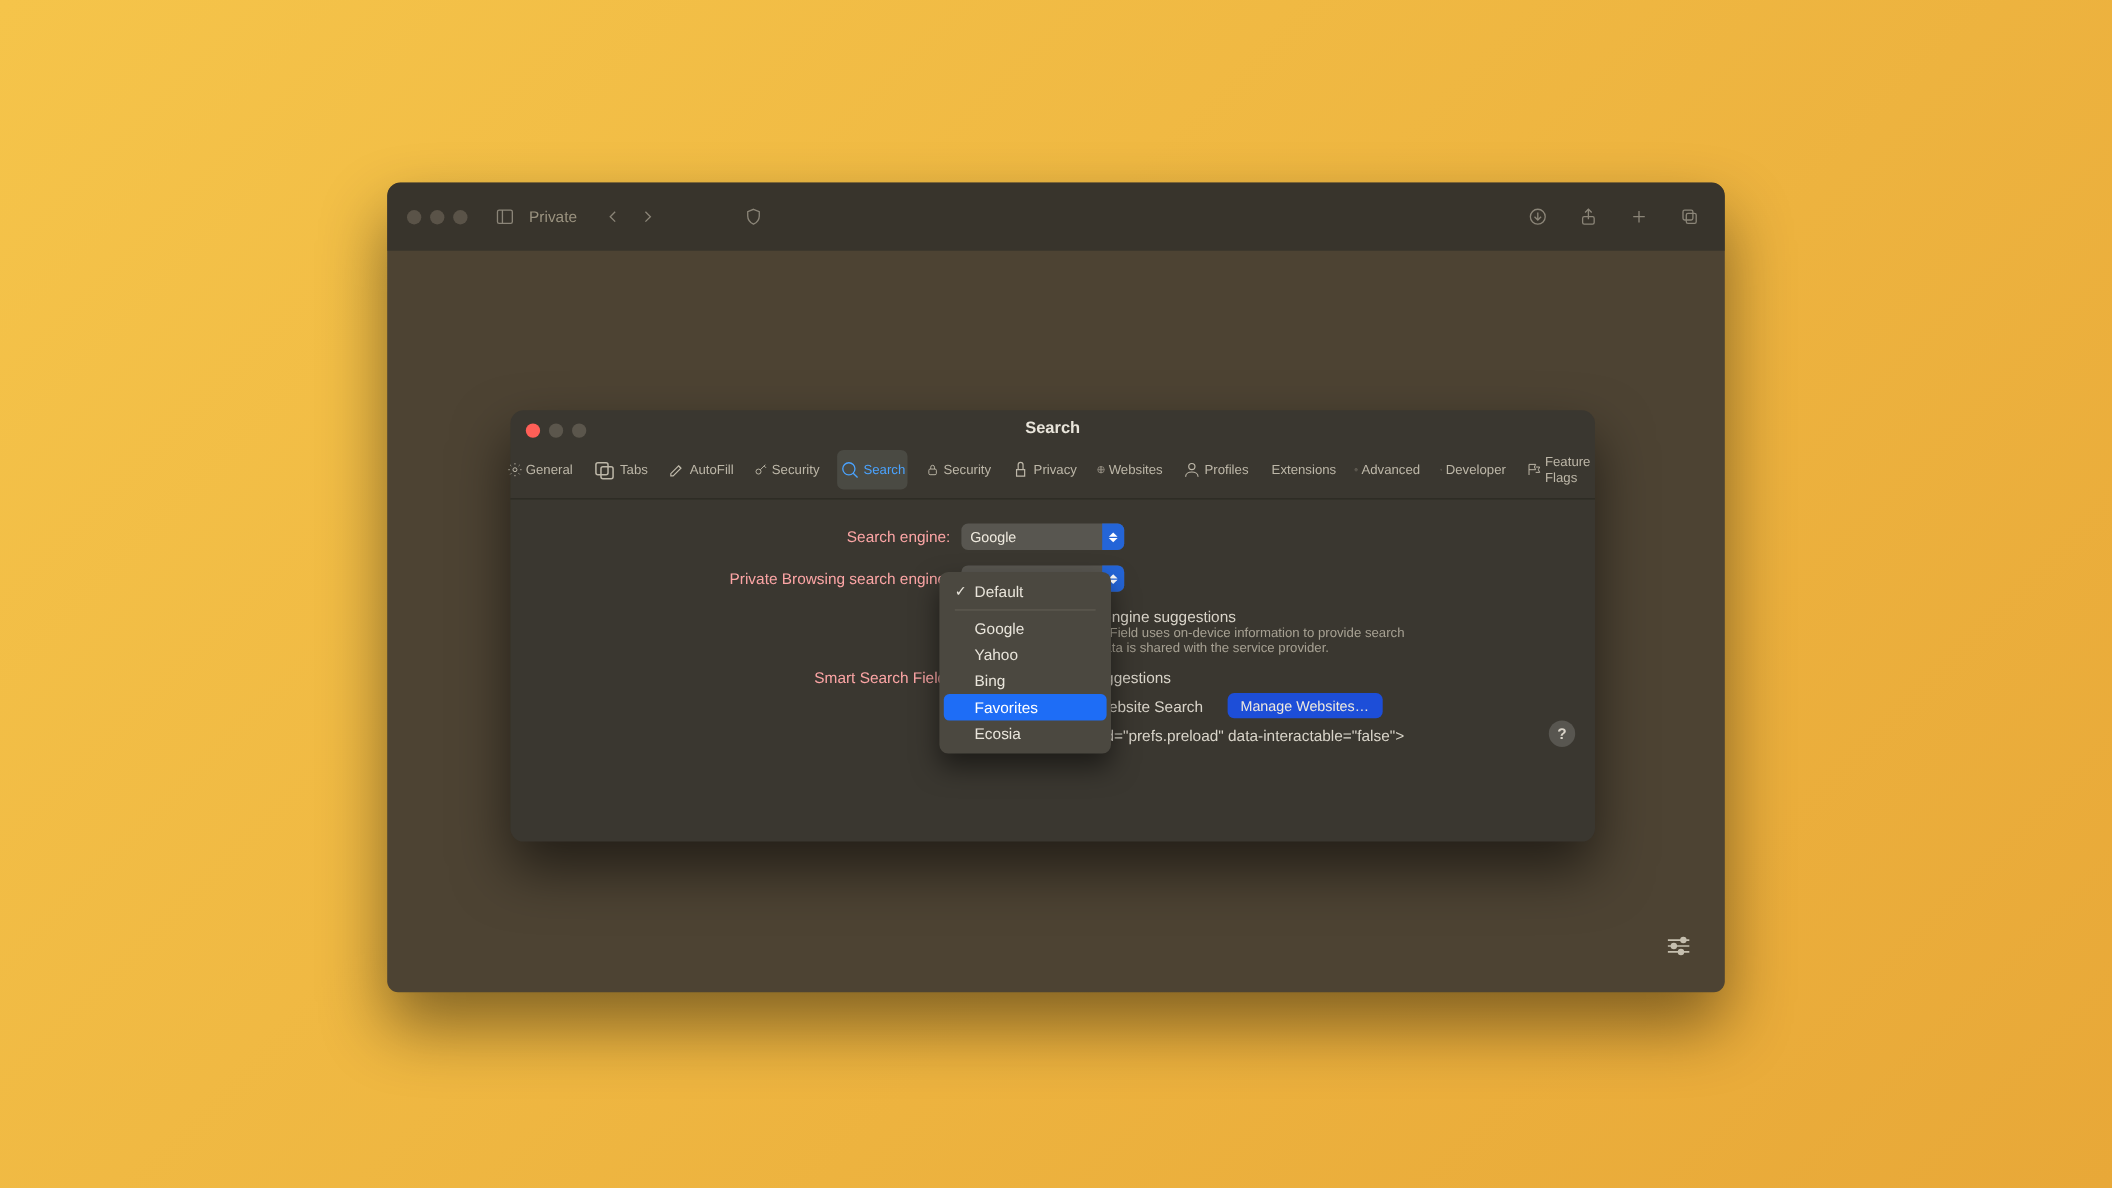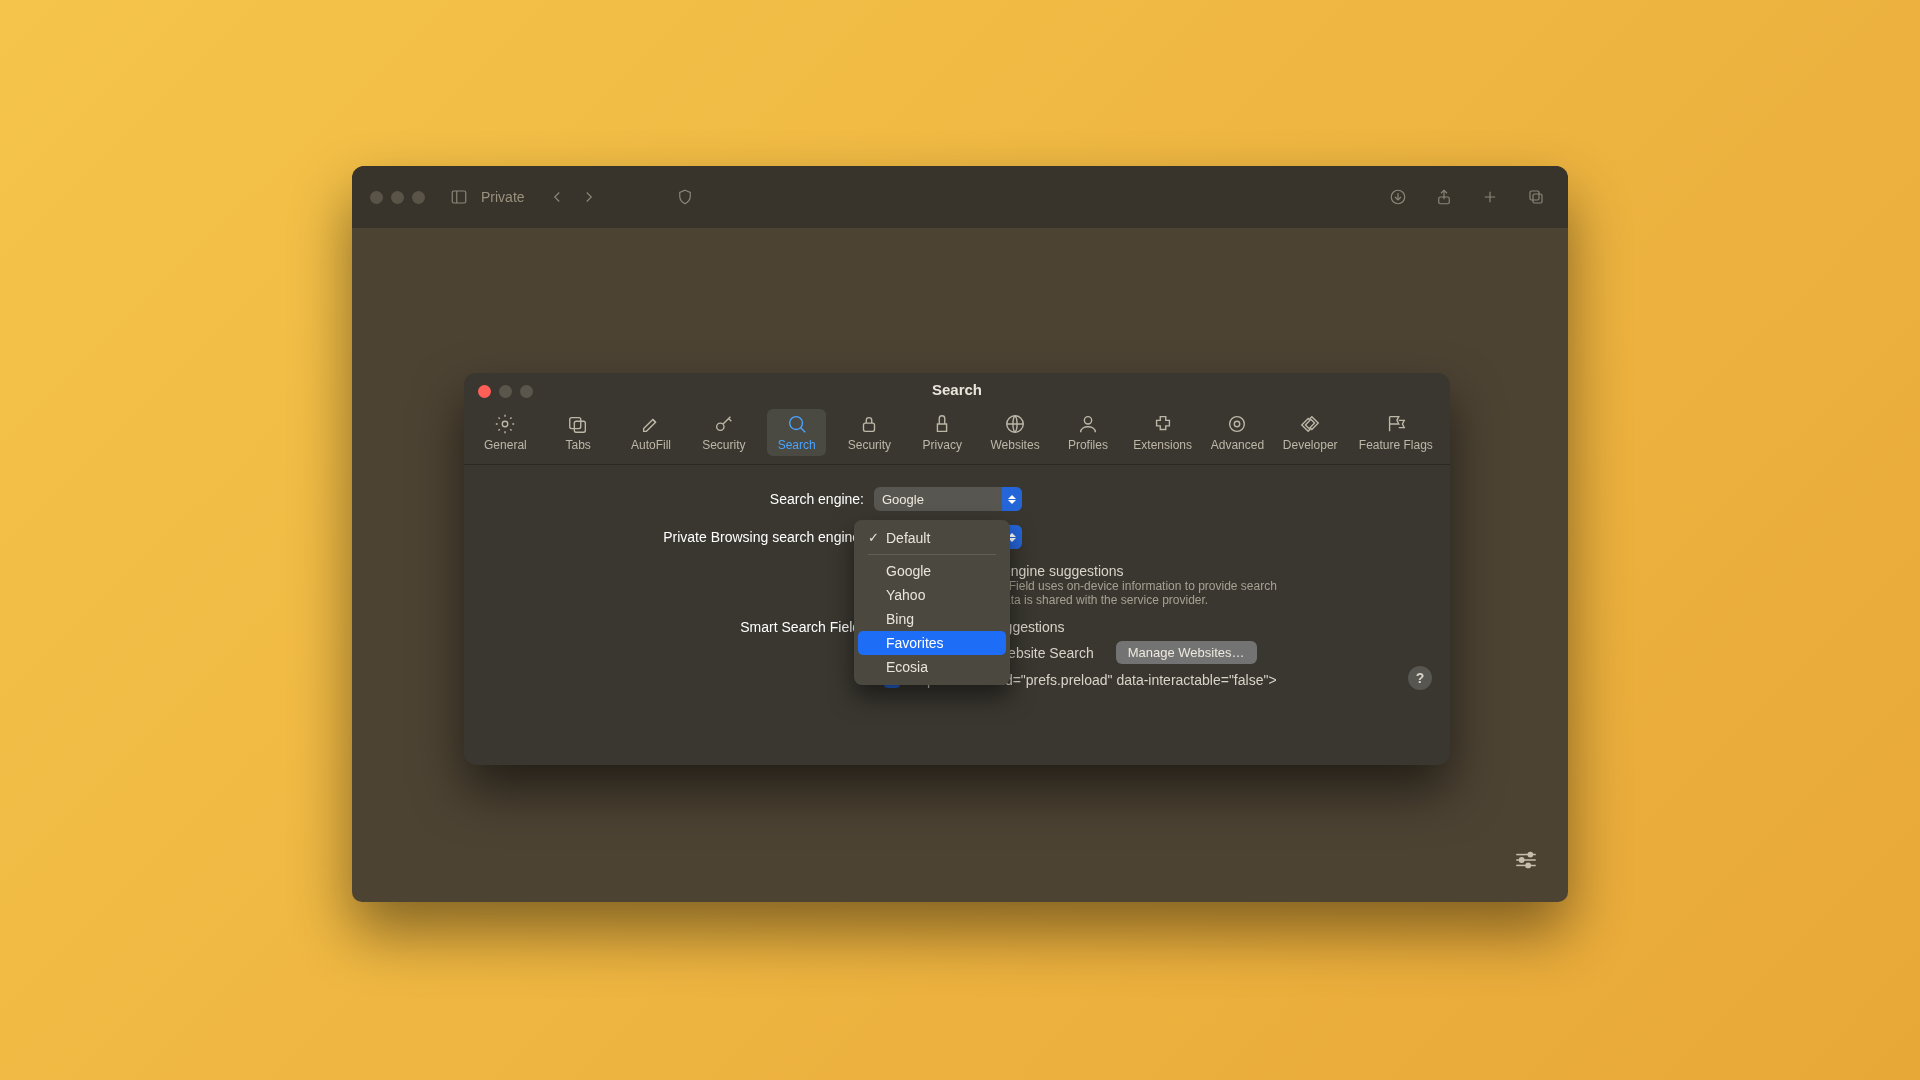--- a/index.html
+++ b/index.html
@@ -56,30 +56,30 @@
   }
   .prefs .traffic .tl.red { background:#ff5f57; }
   .prefs .traffic .tl.yel { background:#5b564c; }
   .prefs .traffic .tl.grn { background:#5b564c; }
   .prefs-title { position:absolute; left:0; right:0; top:8px; text-align:center;
                  font-size:15px; font-weight:600; color:#e9e5db; }
   .prefs-tabs {
     display:flex; justify-content:center; gap: 14px; padding: 6px 12px 8px;
     border-bottom: 1px solid #2a2822;
   }
-  .ptab { width: 64px; display:flex; flex-direction:column; align-items:center; gap:3px;
+  .ptab { width: 64px; display:flex; flex-direction:row; align-items:center; gap:3px;
           font-size:12px; color:#bdb7a8; padding:4px 2px; border-radius:6px; }
   .ptab.active { background:#4a4a43; color:#4aa3ff; }
   .ptab svg { width:22px; height:22px; stroke:#bdb7a8; fill:none; stroke-width:1.5; }
   .ptab.active svg { stroke:#4aa3ff; }
   .ptab.wide { width: 92px; }
 
   .prefs-body { padding: 22px 30px 18px; font-size:14px; position:relative; }
   .row { display:flex; align-items:center; margin-bottom: 14px; }
-  .row .lbl { width: 380px; text-align:right; padding-right: 10px; color:#ffffff; }
+  .row .lbl { width: 380px; text-align:right; padding-right: 10px; color:#fca5a5; }
   .select {
     height: 24px; min-width: 148px; background:#585650; border-radius:6px;
     display:inline-flex; align-items:center; padding: 0 8px; color:#eee9de; font-size:13px;
     position: relative;
   }
   .select .chev { position:absolute; right:0; top:0; width:20px; height:24px; background:#2465d8;
                   border-radius: 0 6px 6px 0; display:flex; flex-direction:column; align-items:center; justify-content:center; gap:1px;}
   .select .chev::before, .select .chev::after{
      content:""; width:0; height:0; border-left:4px solid transparent; border-right:4px solid transparent;
   }
@@ -88,21 +88,21 @@
 
   .checks { margin-left: 390px; display:flex; flex-direction:column; gap: 8px; }
   .chk { display:flex; align-items:center; gap:8px; color:#d9d4c9; }
   .chk input { appearance:none; width:16px; height:16px; border-radius:4px; background:#2465d8;
                display:inline-flex; align-items:center; justify-content:center; }
   .chk input::after{ content:"✓"; color:#fff; font-size:12px; line-height:1; }
   .desc { margin-left: 414px; font-size:12px; color:#a7a193; margin-top:-4px; margin-bottom:12px; max-width:460px; }
 
   .smart-row .lbl { width: 380px; }
   .btn {
-    background:#737373; color:#eee9de; border:none; padding:4px 12px; border-radius:6px;
+    background:#1d4ed8; color:#eee9de; border:none; padding:4px 12px; border-radius:6px;
     font-size:13px; margin-left:14px;
   }
   .help {
     position:absolute; right:18px; bottom:16px; width:24px; height:24px; border-radius:50%;
     background:#585650; color:#d9d4c9; display:flex; align-items:center; justify-content:center;
     font-size:14px; font-weight:600;
   }
 
   
   .dropdown {

